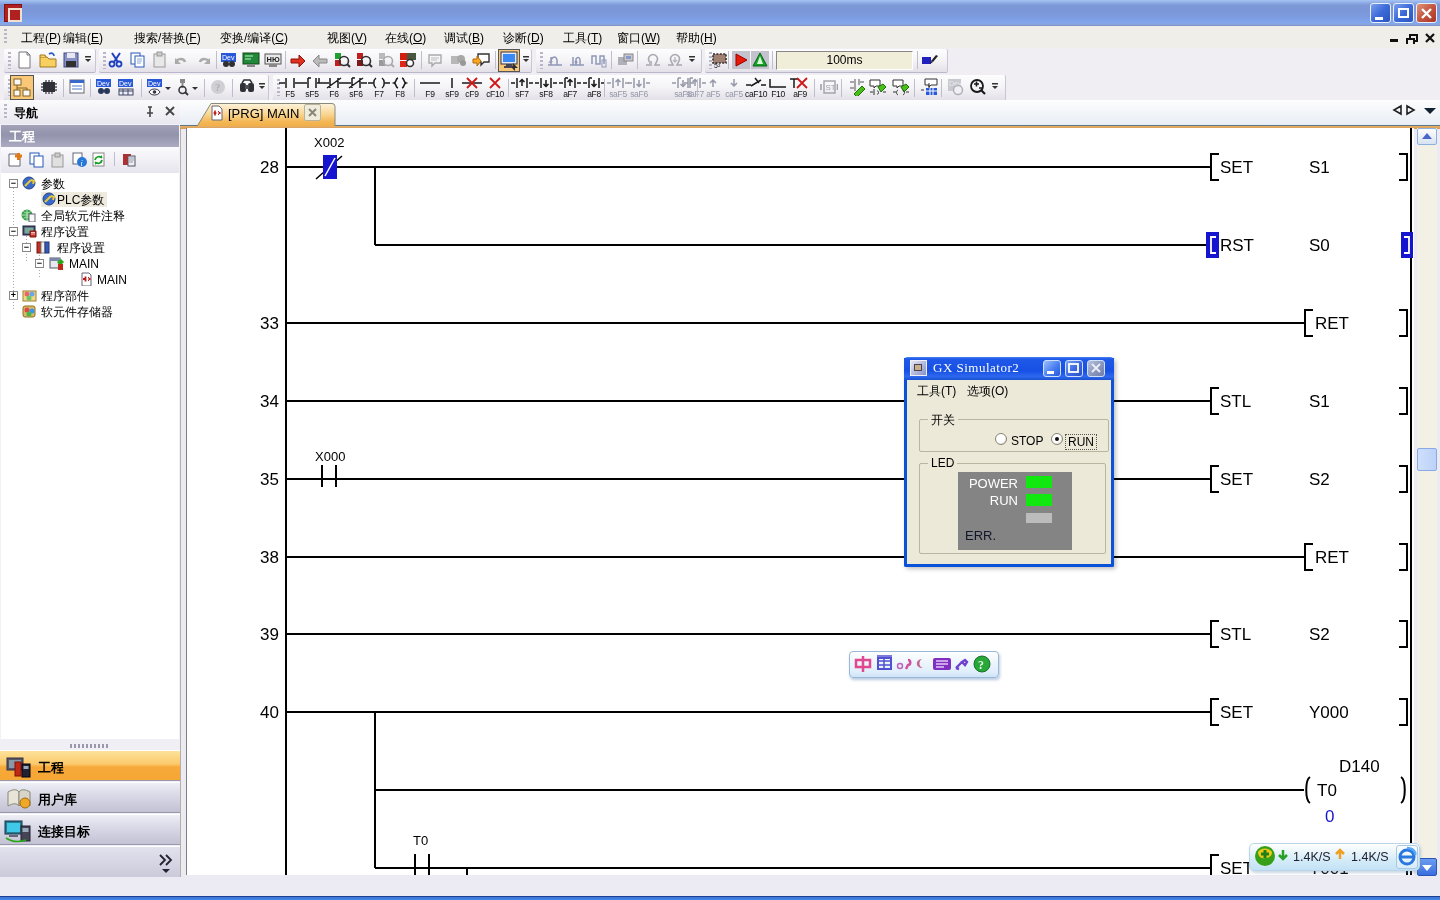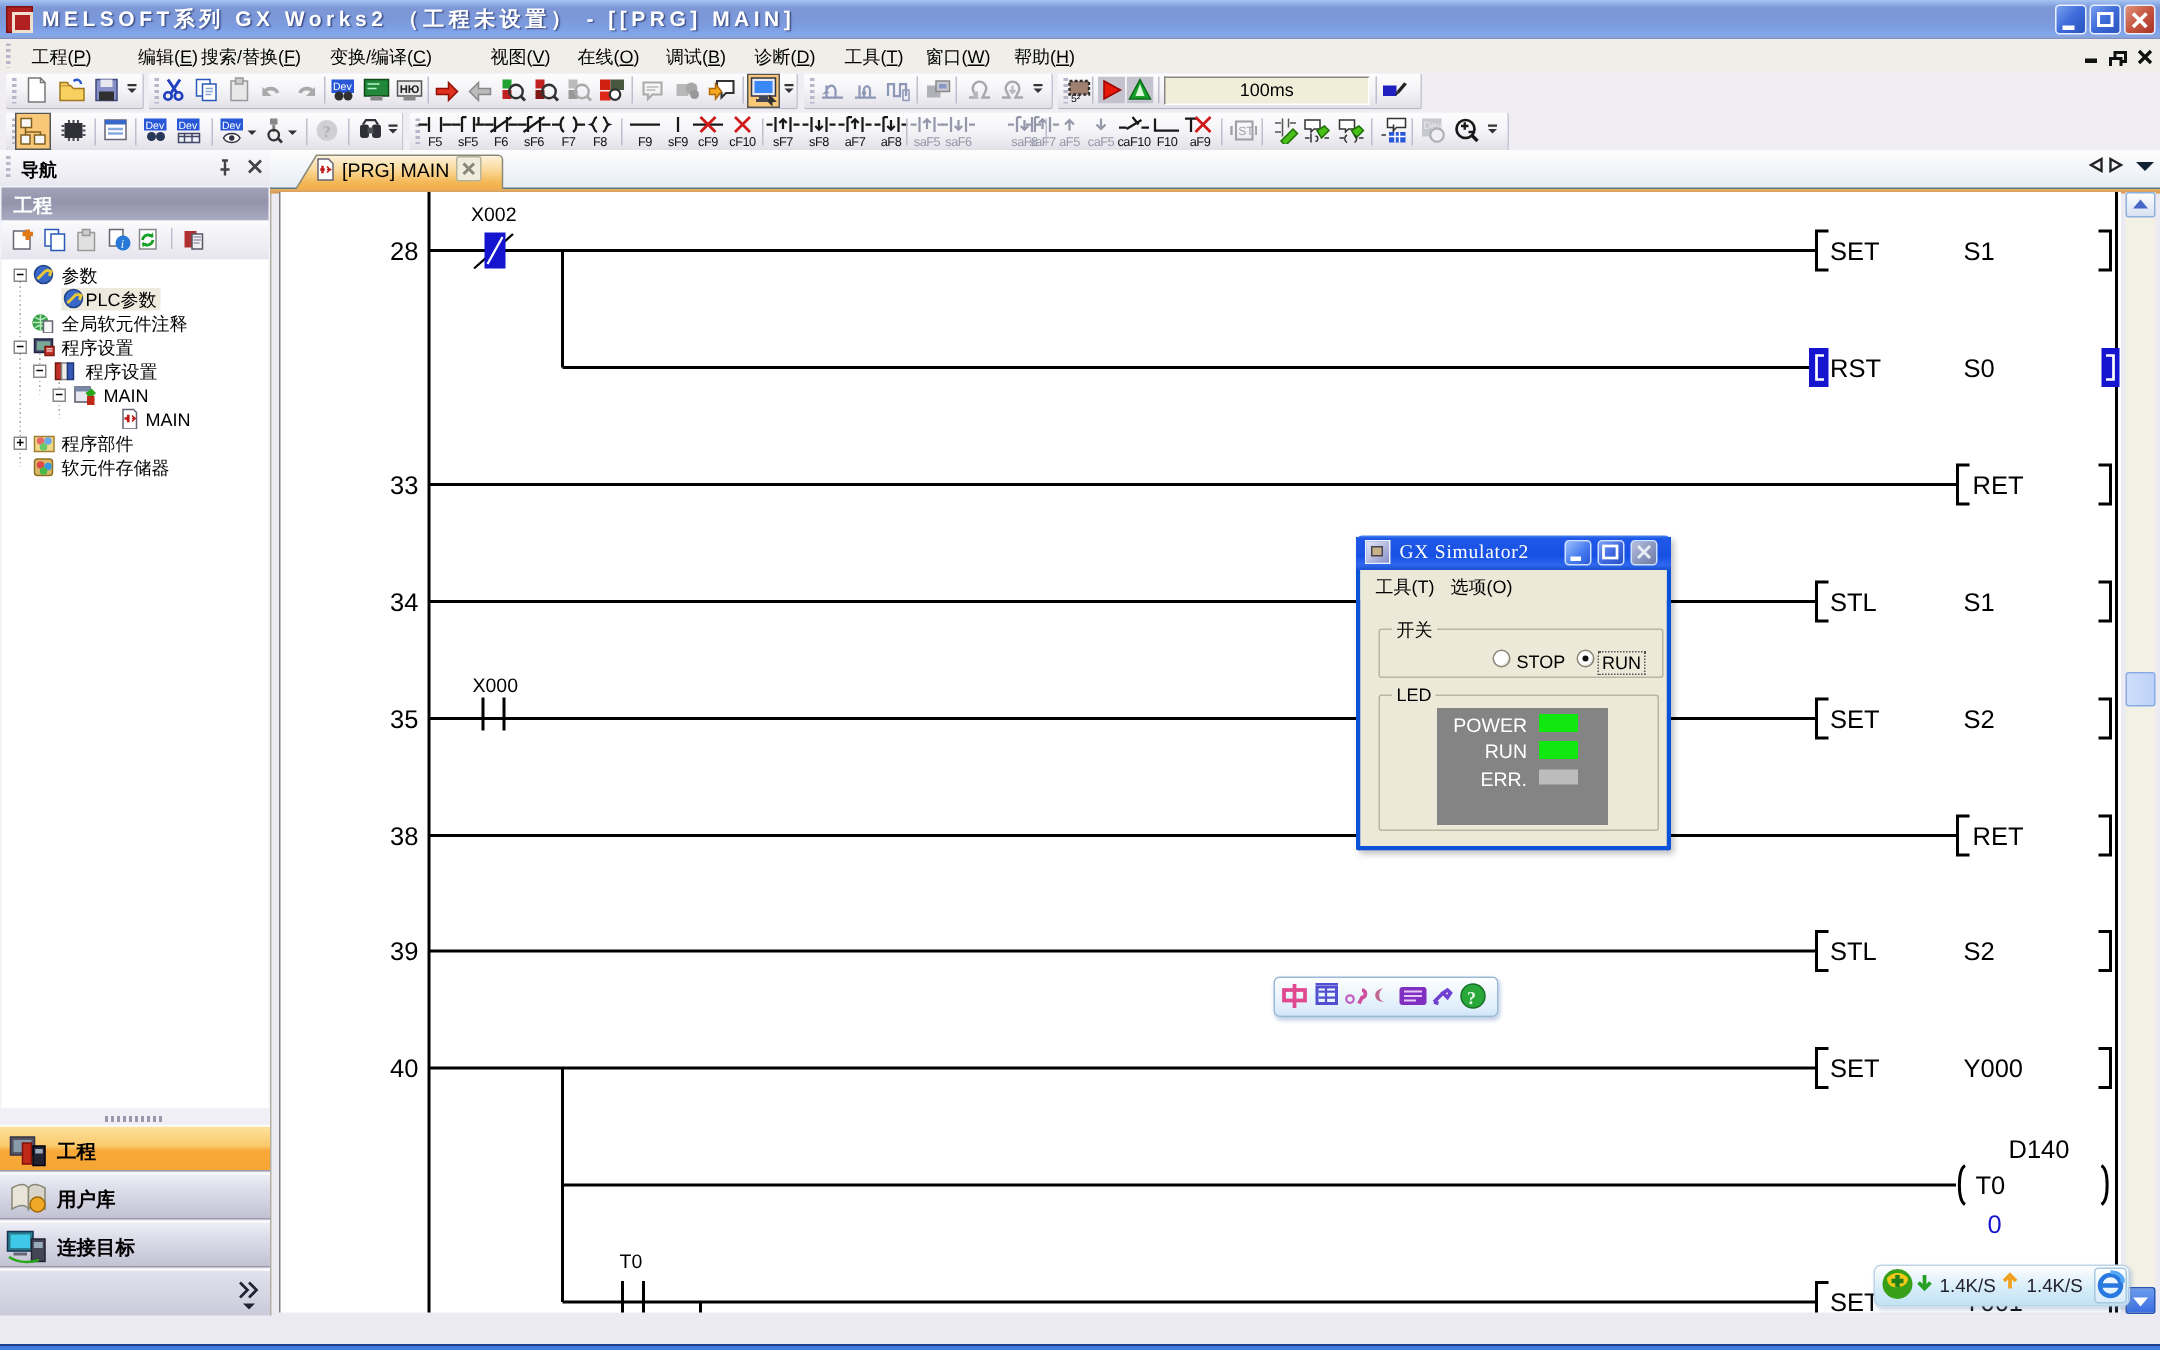--- a/index.html
+++ b/index.html
@@ -68,40 +68,39 @@
 
 #ime{left:849px;top:651px;width:150px;height:27px;background:linear-gradient(180deg,#fdfefe,#dfeefb 80%,#cfe4f8);border:1px solid #9ab8d8;border-radius:4px;box-shadow:1px 2px 3px rgba(80,120,180,.4);}
 
 #net{left:1249px;top:843px;width:171px;height:28px;background:linear-gradient(180deg,#fefefe,#d5ecf8 60%,#c2e2f5);border:1px solid #bcd4e8;border-radius:5px;box-shadow:1px 2px 3px rgba(100,140,180,.35);font-size:13px;}
 </style>
 </head>
 <body>
 <div id="app">
   <div id="titlebar" class="abs"></div>
   <div id="title-ico" class="abs"></div>
-  <div id="title-text" class="abs">MELSOFT系列 GX Works2 （工程未设置） - [[PRG] MAIN]</div>
   <div id="btn-min" class="abs wbtn">
       <svg width="21" height="20">
         <rect x="4" y="13" width="8" height="3" fill="#fff"></rect>
       </svg>
     </div>
   <div id="btn-max" class="abs wbtn">
       <svg width="21" height="20">
         <rect x="5" y="5" width="9" height="8" fill="none" stroke="#fff" stroke-width="2"></rect>
       </svg>
     </div>
   <div id="btn-close" class="abs wbtn">
       <svg width="21" height="20">
         <path d="M5 5 L14 14 M14 5 L5 14" stroke="#fff" stroke-width="2.4"></path>
       </svg>
     </div>
   <div id="menubar" class="abs">
     <div class="grip" style="left:4px;top:3px;height:16px"></div>
     <span class="mitem" style="left:21px">工程(<u>P</u>)</span>
-    <span class="mitem" style="left:92px">编辑(<u>E</u>)</span>
+    <span class="mitem" style="left:63px">编辑(<u>E</u>)</span>
     <span class="mitem" style="left:134px">搜索/替换(<u>F</u>)</span>
     <span class="mitem" style="left:220px">变换/编译(<u>C</u>)</span>
     <span class="mitem" style="left:327px">视图(<u>V</u>)</span>
     <span class="mitem" style="left:385px">在线(<u>O</u>)</span>
     <span class="mitem" style="left:444px">调试(<u>B</u>)</span>
     <span class="mitem" style="left:503px">诊断(<u>D</u>)</span>
     <span class="mitem" style="left:563px">工具(<u>T</u>)</span>
     <span class="mitem" style="left:617px">窗口(<u>W</u>)</span>
     <span class="mitem" style="left:676px">帮助(<u>H</u>)</span>
     <svg class="abs" style="left:1388px;top:4px" width="50" height="14">
@@ -1001,21 +1000,21 @@
         </div>
       <span class="abs" style="left:145px;top:14px;font-size:12px;border:1px dotted #555;padding:0 2px">RUN</span>
     </div>
     <div class="abs" style="left:12px;top:105px;width:187px;height:91px;border:1px solid #b8b5a0;border-radius:2px">
       <span class="abs" style="left:8px;top:-8px;background:#ece9d8;padding:0 3px;font-size:12px">LED</span>
       <div class="abs" style="left:38px;top:8px;width:114px;height:78px;background:#848484">
         <span class="abs" style="left:7px;top:4px;width:53px;text-align:right;color:#fff;font-size:13px">POWER</span>
         <div class="abs" style="left:68px;top:4px;width:26px;height:12px;background:#10e810"></div>
         <span class="abs" style="left:7px;top:21px;width:53px;text-align:right;color:#fff;font-size:13px">RUN</span>
         <div class="abs" style="left:68px;top:22px;width:26px;height:12px;background:#10e810"></div>
-        <span class="abs" style="left:7px;top:40px;width:53px;text-align:right;color:#ffffff;font-size:13px">ERR.</span>
+        <span class="abs" style="left:7px;top:56px;width:53px;text-align:left;color:#0f172a;font-size:13px">ERR.</span>
         <div class="abs" style="left:68px;top:41px;width:26px;height:10px;background:#bcbcbc"></div>
       </div>
     </div>
   </div>
   <div id="ime" class="abs">
     <svg width="148" height="25">
       <path d="M13 4v16" stroke="#e04890" stroke-width="2.5" fill="none"></path>
         <rect x="6" y="8" width="14" height="7" fill="none" stroke="#e04890" stroke-width="2.5"></rect>
       <rect x="28" y="6" width="13" height="11" fill="none" stroke="#5050d0" stroke-width="2"></rect>
       <path d="M27 4h15M34 6v11M29 9h11M29 13h11" stroke="#5050d0" stroke-width="1.5"></path>

